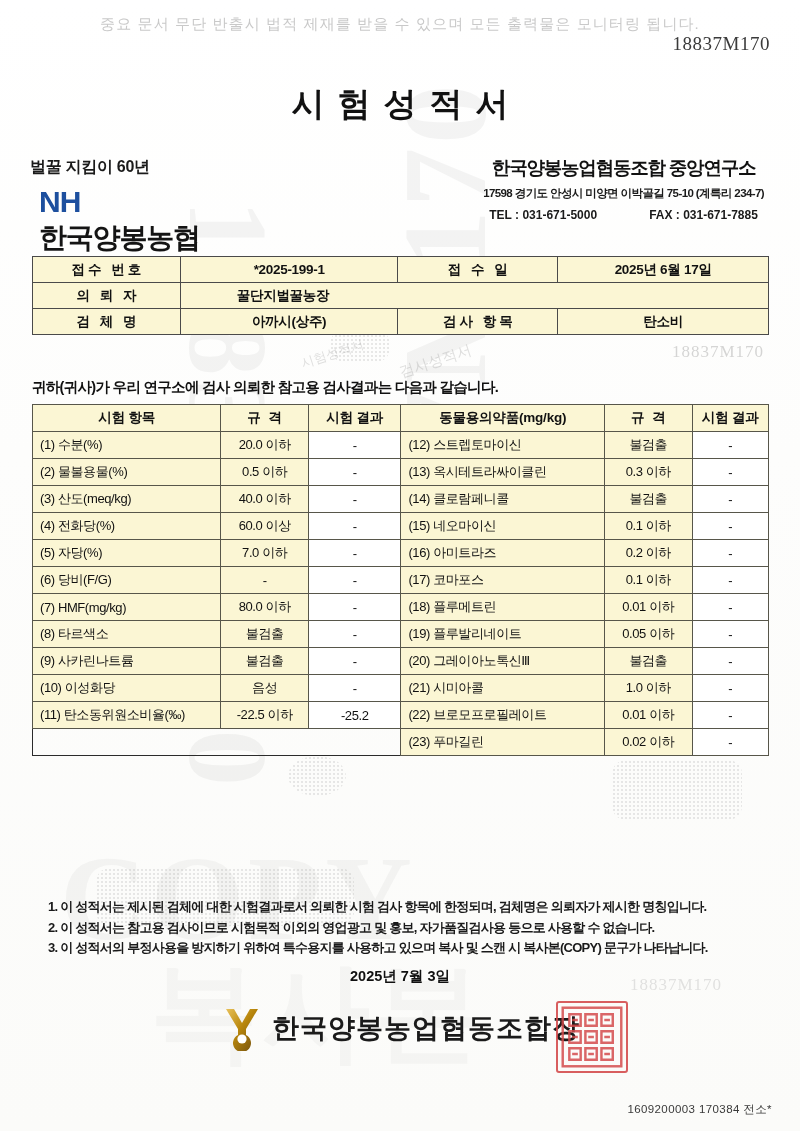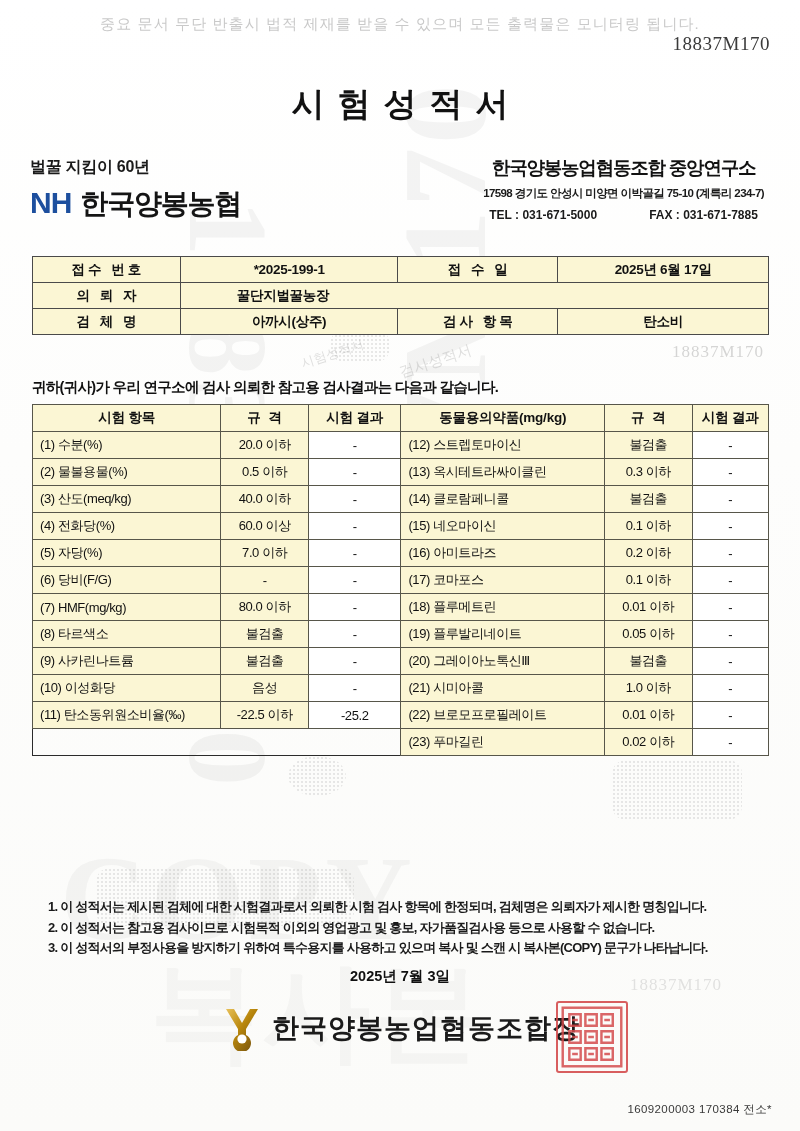--- a/index.html
+++ b/index.html
@@ -119,21 +119,21 @@
     top: 155px;
     left: 0;
     width: 800px;
     z-index: 2;
     display: flex;
     justify-content: space-between;
     padding: 0 30px;
   }
   .hdr-left { padding-top: 2px; }
   .slogan { font-size: 16px; font-weight: 700; color: #1a1a1a; letter-spacing: -0.3px; }
-  .brand { margin-top: 7px; display: flex; align-items: baseline; }
+  .brand { margin-top: 7px; display: flex; align-items: baseline; flex-direction: column; }
   .brand-nh {
     font-size: 30px; font-weight: 700; color: #1d4f9e;
     letter-spacing: -1px; font-family: "Liberation Sans", sans-serif;
   }
   .brand-ko {
     font-size: 28px; font-weight: 700; color: #141414;
     margin-left: 9px; letter-spacing: -1.2px;
   }
   .hdr-right { text-align: center; padding-right: 6px; }
   .lab-name { font-size: 18.5px; font-weight: 700; letter-spacing: -1.2px; color: #111; }

